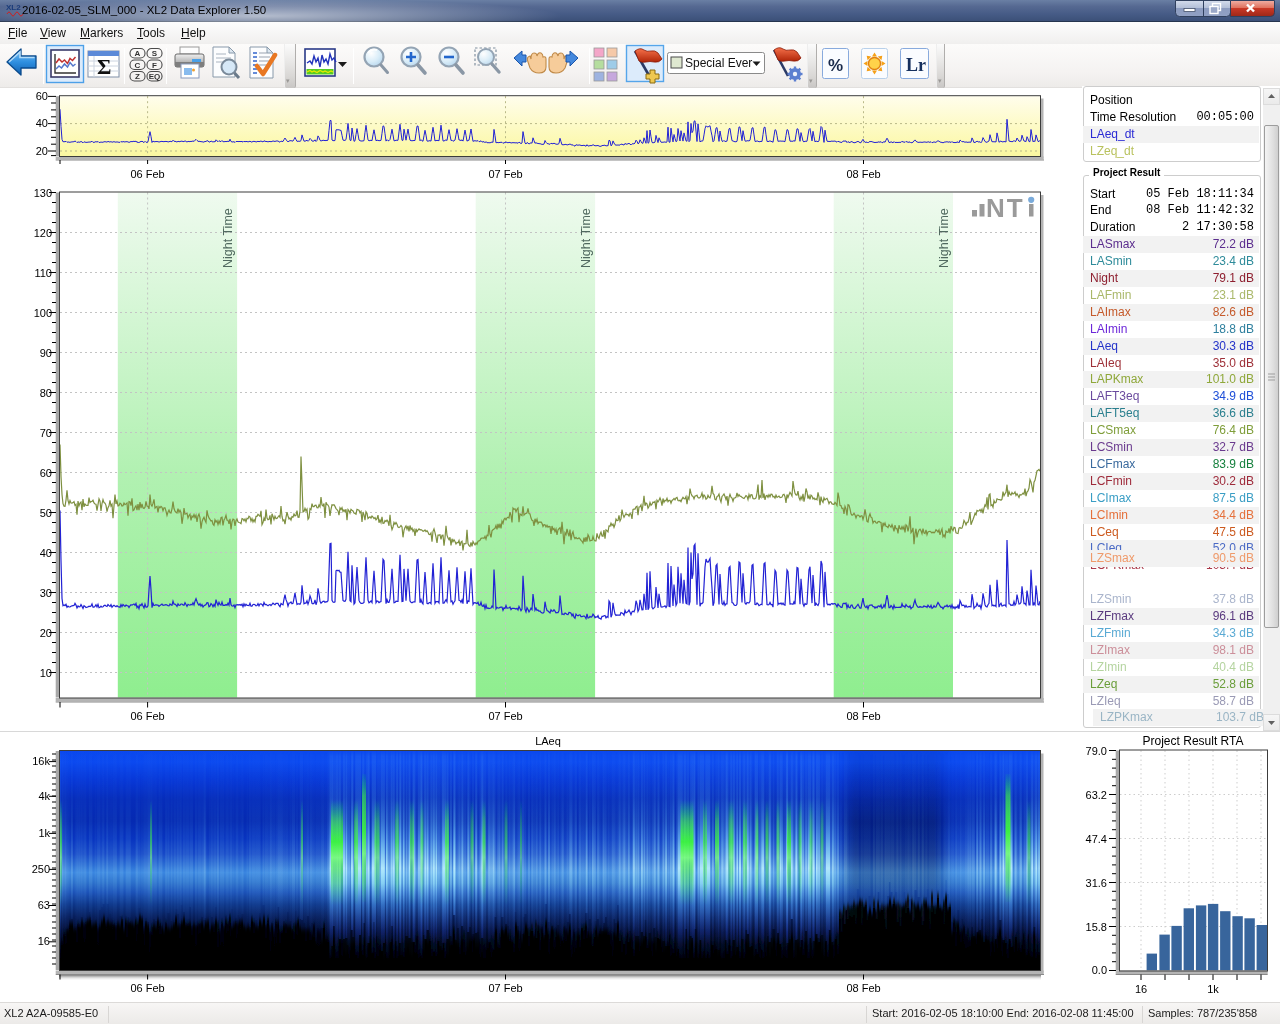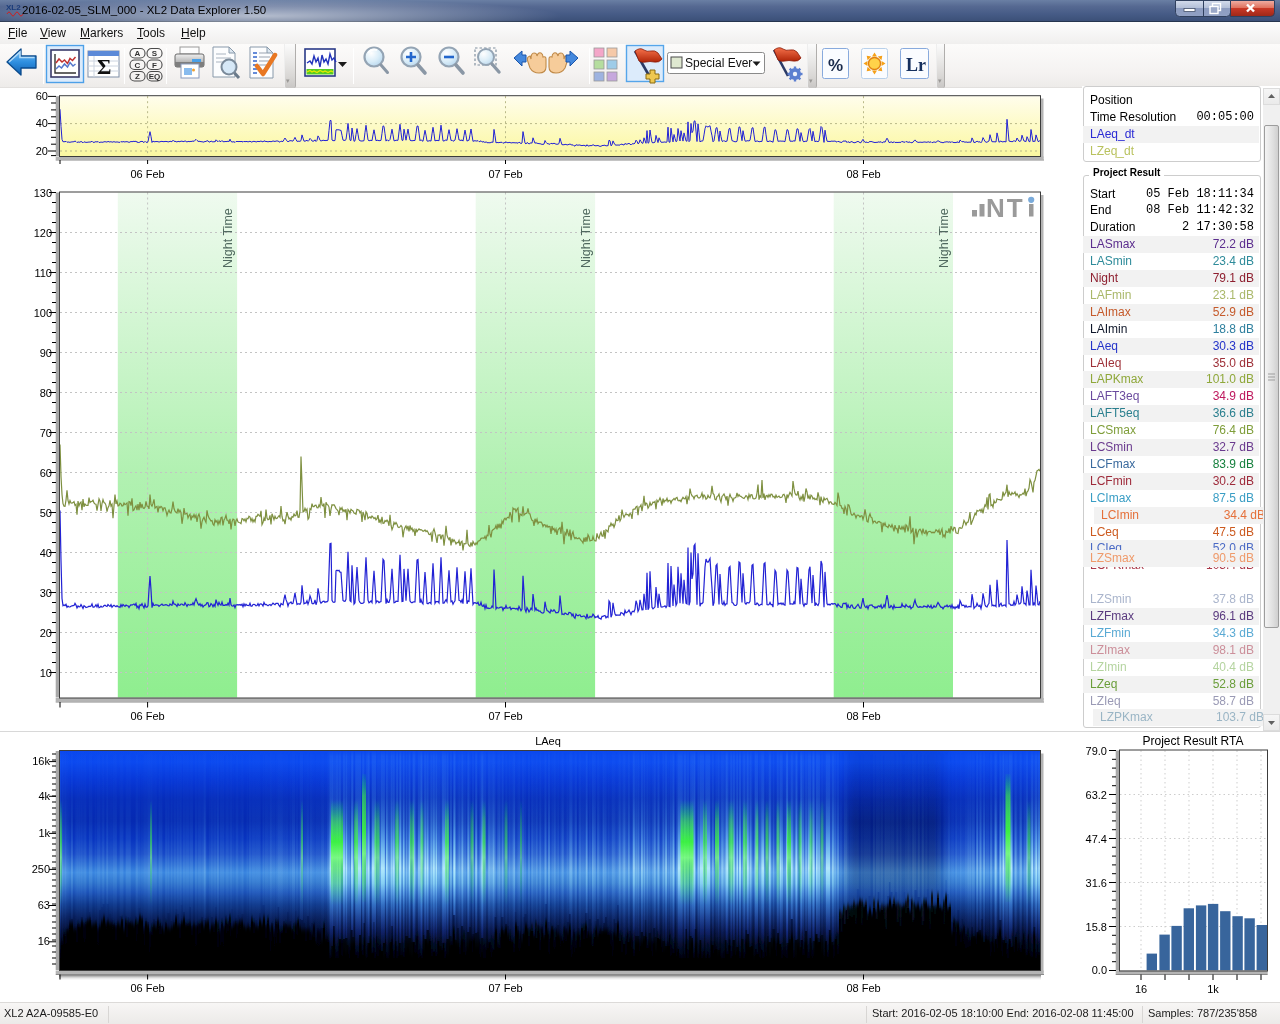--- a/index.html
+++ b/index.html
@@ -594,41 +594,41 @@
 <div class="prow shade" style="top:184.0px;left:1px">
       <span class="lab" style="color:#8e1f2f">Night</span>
       <span class="val" style="color:#8e1f2f">79.1 dB</span>
     </div>
 <div class="prow" style="top:200.9px;left:1px">
       <span class="lab" style="color:#aab86a">LAFmin</span>
       <span class="val" style="color:#aab86a">23.1 dB</span>
     </div>
 <div class="prow shade" style="top:217.8px;left:1px">
       <span class="lab" style="color:#c55a2b">LAImax</span>
-      <span class="val" style="color:#c55a2b">52.9 dB</span>
+      <span class="val" style="color:#c55a2b">82.6 dB</span>
     </div>
 <div class="prow" style="top:234.7px;left:1px">
-      <span class="lab" style="color:#0f172a">LAImin</span>
+      <span class="lab" style="color:#6d28d9">LAImin</span>
       <span class="val" style="color:#2d7f9e">18.8 dB</span>
     </div>
 <div class="prow shade" style="top:251.6px;left:1px">
       <span class="lab" style="color:#2433c9">LAeq</span>
       <span class="val" style="color:#2433c9">30.3 dB</span>
     </div>
 <div class="prow" style="top:268.5px;left:1px">
       <span class="lab" style="color:#9e3038">LAIeq</span>
       <span class="val" style="color:#9e3038">35.0 dB</span>
     </div>
 <div class="prow shade" style="top:285.4px;left:1px">
       <span class="lab" style="color:#8fa83a">LAPKmax</span>
       <span class="val" style="color:#8fa83a">101.0 dB</span>
     </div>
 <div class="prow" style="top:302.3px;left:1px">
       <span class="lab" style="color:#6a4a9e">LAFT3eq</span>
-      <span class="val" style="color:#be185d">34.9 dB</span>
+      <span class="val" style="color:#1d4ed8">34.9 dB</span>
     </div>
 <div class="prow shade" style="top:319.2px;left:1px">
       <span class="lab" style="color:#2a7f8e">LAFT5eq</span>
       <span class="val" style="color:#2a7f8e">36.6 dB</span>
     </div>
 <div class="prow" style="top:336.1px;left:1px">
       <span class="lab" style="color:#7f9e3a">LCSmax</span>
       <span class="val" style="color:#7f9e3a">76.4 dB</span>
     </div>
 <div class="prow shade" style="top:353.0px;left:1px">
@@ -640,21 +640,21 @@
       <span class="val" style="color:#15803d">83.9 dB</span>
     </div>
 <div class="prow shade" style="top:386.8px;left:1px">
       <span class="lab" style="color:#9e2a3a">LCFmin</span>
       <span class="val" style="color:#9e2a3a">30.2 dB</span>
     </div>
 <div class="prow" style="top:403.7px;left:1px">
       <span class="lab" style="color:#3a9ec5">LCImax</span>
       <span class="val" style="color:#3a9ec5">87.5 dB</span>
     </div>
-<div class="prow shade" style="top:420.6px;left:12px">
+<div class="prow shade" style="top:420.6px;left:1px">
       <span class="lab" style="color:#e5703a">LCImin</span>
       <span class="val" style="color:#e5703a">34.4 dB</span>
     </div>
 <div class="prow" style="top:437.5px;left:1px">
       <span class="lab" style="color:#cc5a1f">LCeq</span>
       <span class="val" style="color:#cc5a1f">47.5 dB</span>
     </div>
 <div class="prow shade" style="top:454.4px;left:1px">
       <span class="lab" style="color:#4a6ac5">LCIeq</span>
       <span class="val" style="color:#4a6ac5">52.0 dB</span>

